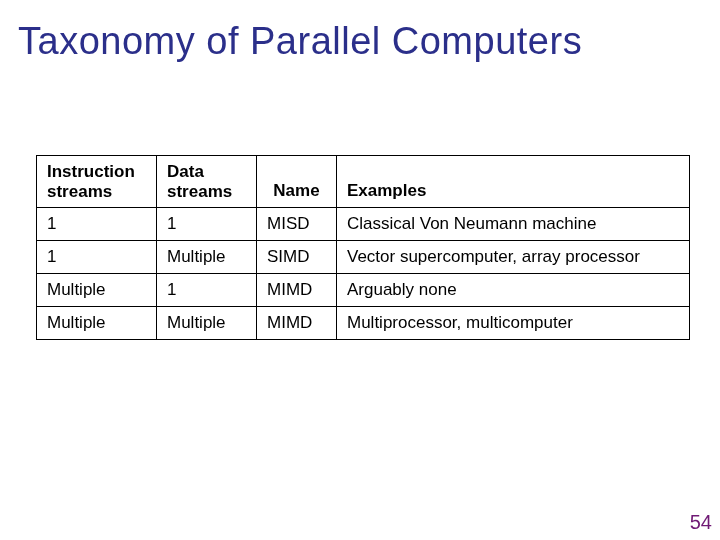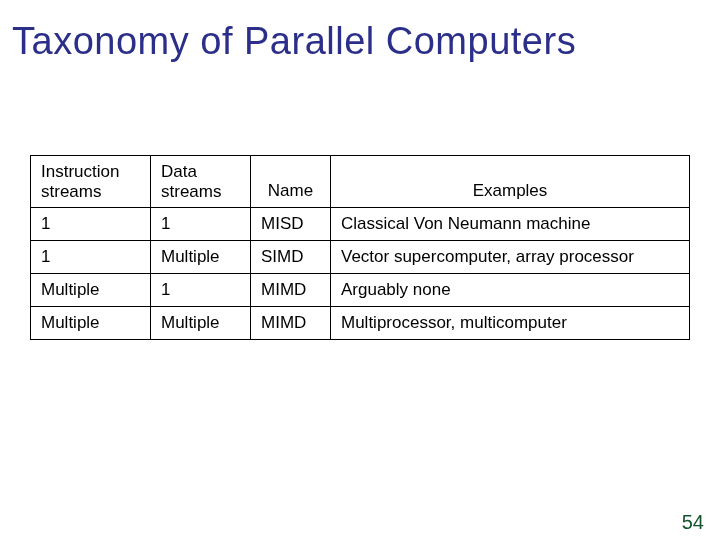--- a/index.html
+++ b/index.html
@@ -10,21 +10,21 @@
     background: #ffffff;
     font-family: Arial, Helvetica, sans-serif;
     color: #000;
     overflow: hidden;
   }
   .slide {
     width: 720px;
     height: 540px;
     position: relative;
     box-sizing: border-box;
-    padding: 10px 10px 0 10px;
+    padding: 10px 10px 0 16px;
   }
   .title {
     color: #2b2f8a;
     font-size: 38px;
     font-weight: 400;
     margin: 10px 0 0 2px;
     letter-spacing: 0.5px;
   }
   .table-wrap {
     margin-top: 92px;
@@ -38,40 +38,40 @@
   }
   th, td {
     border: 1px solid #000;
     padding: 6px 10px;
     font-size: 17px;
     text-align: left;
     vertical-align: top;
     background: #fff;
   }
   th {
-    font-weight: 400;
+    font-weight: 700;
   }
   
   col.c1 { width: 120px; }
   col.c2 { width: 100px; }
   col.c3 { width: 80px; }
   col.c4 { }
-  th.center { text-align: center; }
+  th.center { text-align: left; }
   .caption {
     font-size: 27px;
     color: #000;
     margin-top: 110px;
     margin-left: 60px;
   }
   .pagenum {
     position: absolute;
-    right: 16px;
+    right: 8px;
     bottom: 6px;
     font-size: 20px;
-    color: #14532d;
+    color: #701a75;
   }
   .twoLine span { display: block; line-height: 1.15; }
 </style>
 </head>
 <body>
 
 <div class="slide">
 
   <div class="title">Taxonomy of Parallel Computers</div>
 

